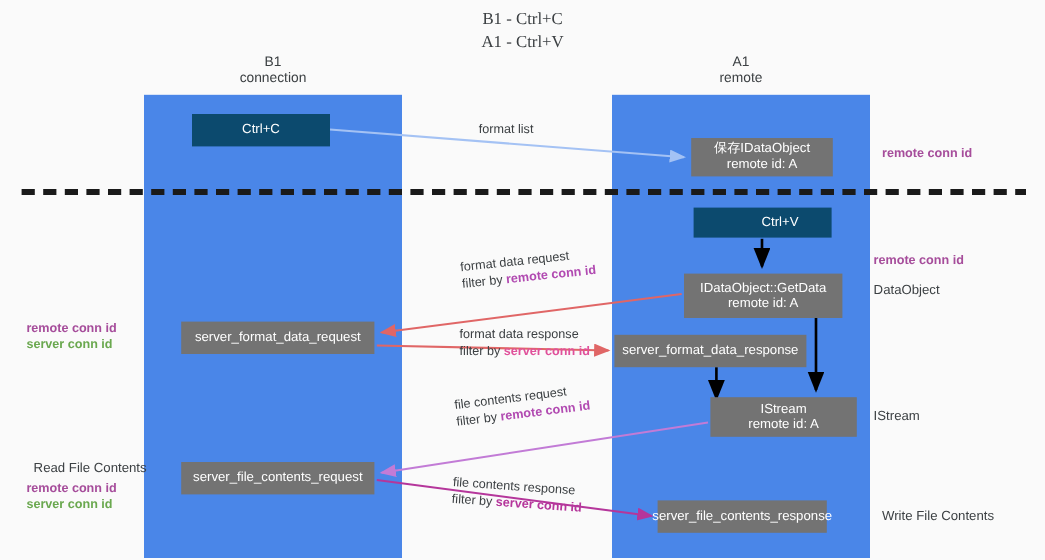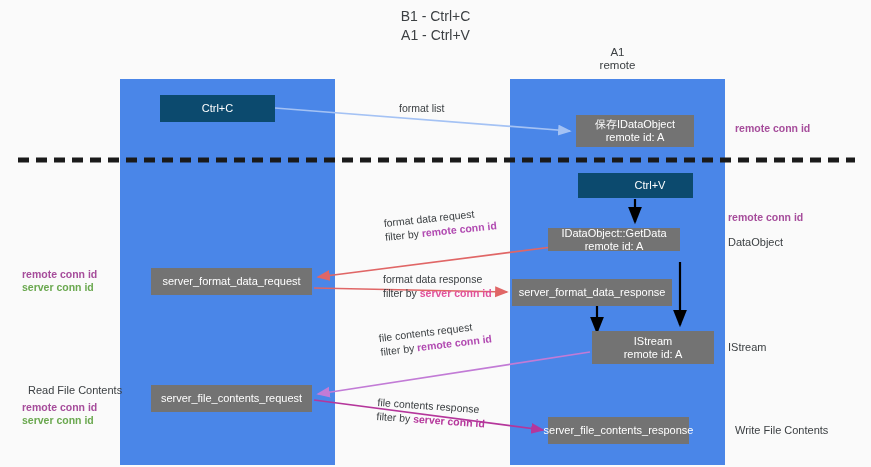--- a/index.html
+++ b/index.html
@@ -24,38 +24,38 @@
     position:absolute;text-align:center;width:215px;
     font-size:11.5px;line-height:13px;color:#3c4043;
   }
   #head-b1{left:120px;top:46px;}
   #head-a1{left:510px;top:46px;}
   .col-head .sub{display:block;}
 
   
   #title{
     position:absolute;left:0;top:7px;width:871px;text-align:center;
-    font-size:14px;line-height:19px;color:#3c4043;
+    font-size:14px;line-height:19px;color:#3c4043;font-family:Liberation Serif, serif;
   }
   #title span{display:block;}
 
   
   .node{
     position:absolute;box-sizing:border-box;
     display:flex;flex-direction:column;align-items:center;justify-content:center;
     text-align:center;color:#ffffff;font-size:11px;line-height:13px;
   }
   .node.green{background:#0c4a6e;}
   .node.orange{background:#737373;}
   .node .l2{display:block;}
 
   #n-ctrlc{left:160px;top:95px;width:115px;height:27px;}
   #n-save-ido{left:576px;top:115px;width:118px;height:32px;}
   #n-ctrlv{left:578px;top:173px;width:115px;height:25px;padding-left:29px;}
-  #n-getdata{left:548px;top:228px;width:132px;height:23px;}
+  #n-getdata{left:570px;top:228px;width:132px;height:37px;}
   #n-sfdreq{left:151px;top:268px;width:161px;height:27px;}
   #n-sfdres{left:512px;top:279px;width:160px;height:27px;}
   #n-istream{left:592px;top:331px;width:122px;height:33px;}
   #n-sfcreq{left:151px;top:385px;width:161px;height:27px;}
   #n-sfcres{left:548px;top:417px;width:141px;height:27px;text-align:center;}
 
   
   .side{position:absolute;font-size:10.5px;line-height:13px;font-weight:bold;}
   .side .purple{color:#a64d9b;display:block;}
   .side .green{color:#6aa84f;display:block;}
@@ -87,20 +87,24 @@
 </head>
 <body>
 
 <div class="canvas">
 
   <div id="title">
     <span>B1 - Ctrl+C</span>
     <span>A1 - Ctrl+V</span>
   </div>
 
+  <div class="col-head" id="head-b1">
+    <span>B1</span>
+    <span class="sub">connection</span>
+  </div>
   <div class="col-head" id="head-a1">
     <span>A1</span>
     <span class="sub">remote</span>
   </div>
 
   <div class="col" id="col-b1"></div>
   <div class="col" id="col-a1"></div>
 
   <svg class="layer-svg" viewBox="0 0 871 467">
     <defs>

